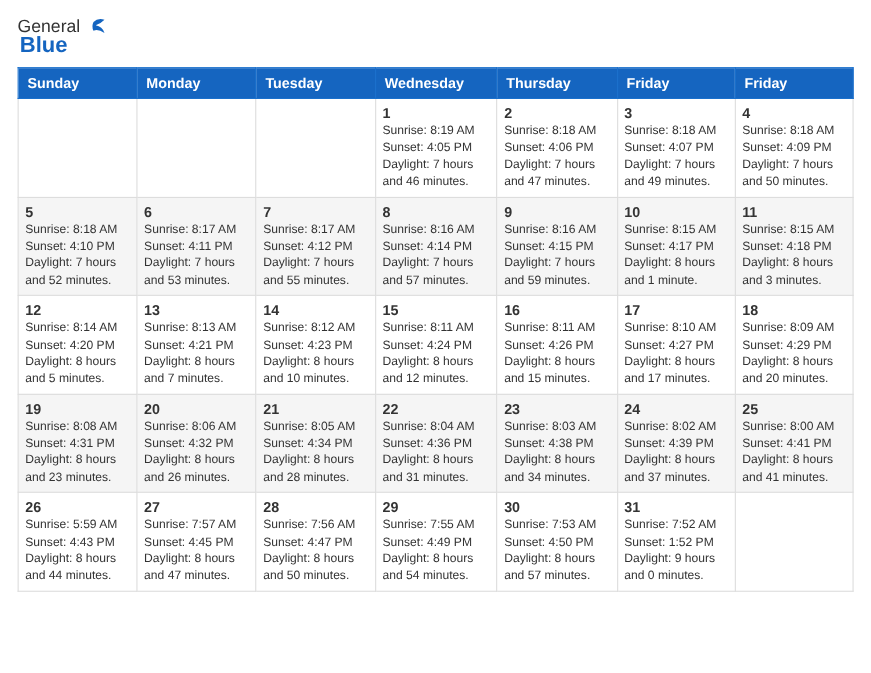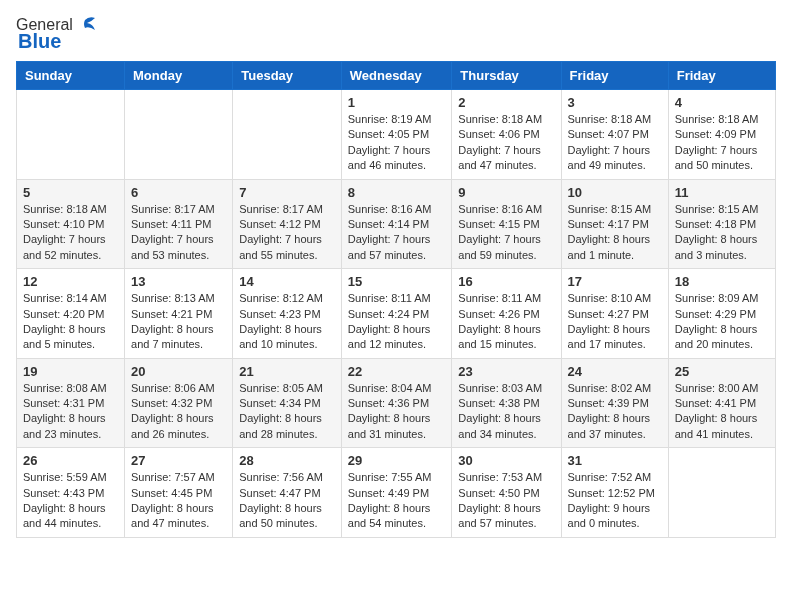--- a/index.html
+++ b/index.html
@@ -292,19 +292,19 @@
         </td>
         <td>
           <span class="day-num">30</span>
           <div class="day-info" style="white-space: pre-line;">Sunrise: 7:53 AM
 Sunset: 4:50 PM
 Daylight: 8 hours and 57 minutes.</div>
         </td>
         <td>
           <span class="day-num">31</span>
           <div class="day-info" style="white-space: pre-line;">Sunrise: 7:52 AM
-Sunset: 12:52 PM
+Sunset: 1:52 PM
 Daylight: 9 hours and 0 minutes.</div>
         </td>
         <td class="empty-cell"></td>
       </tr>
     </tbody>
 </table>
 
 </body></html>

